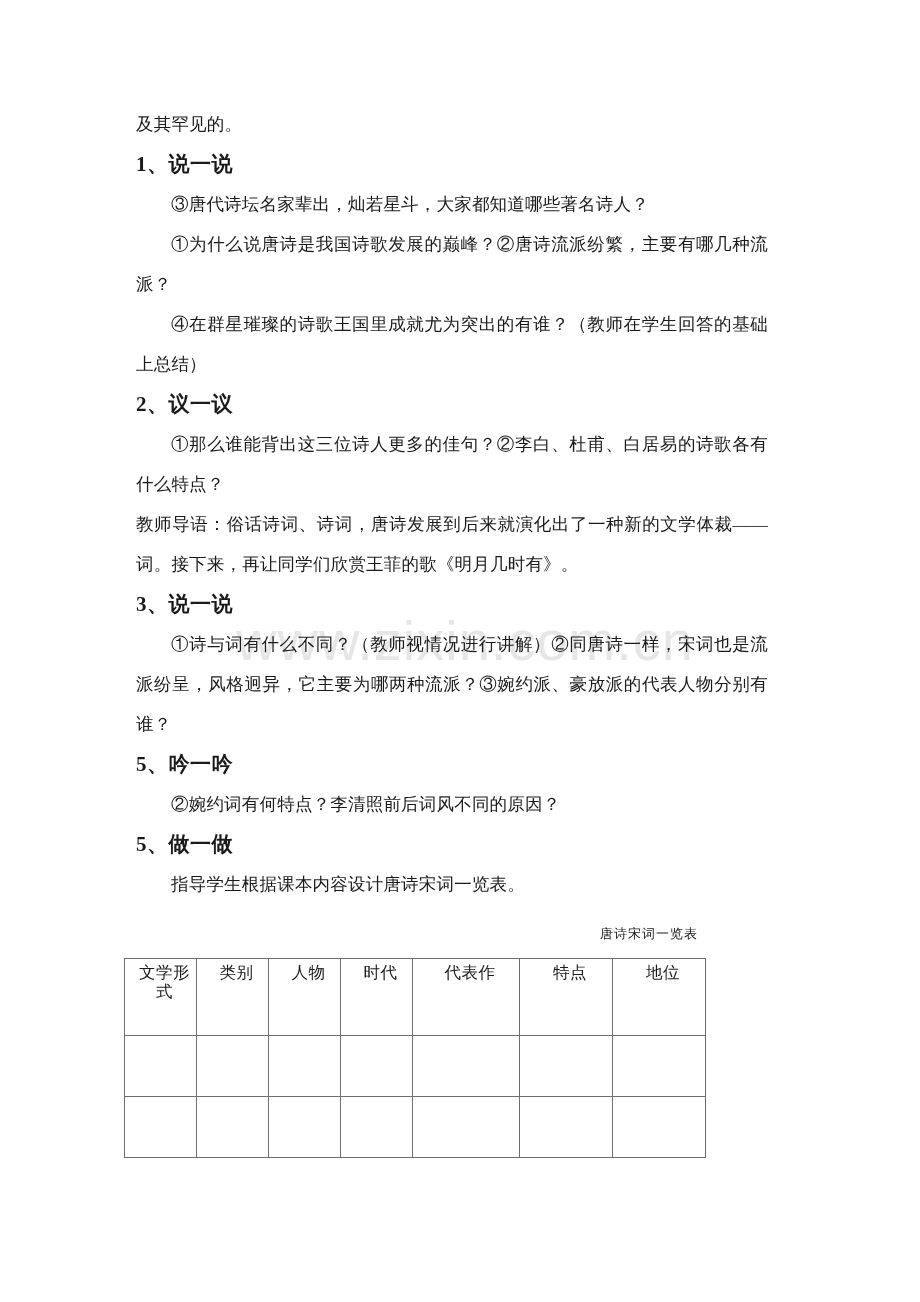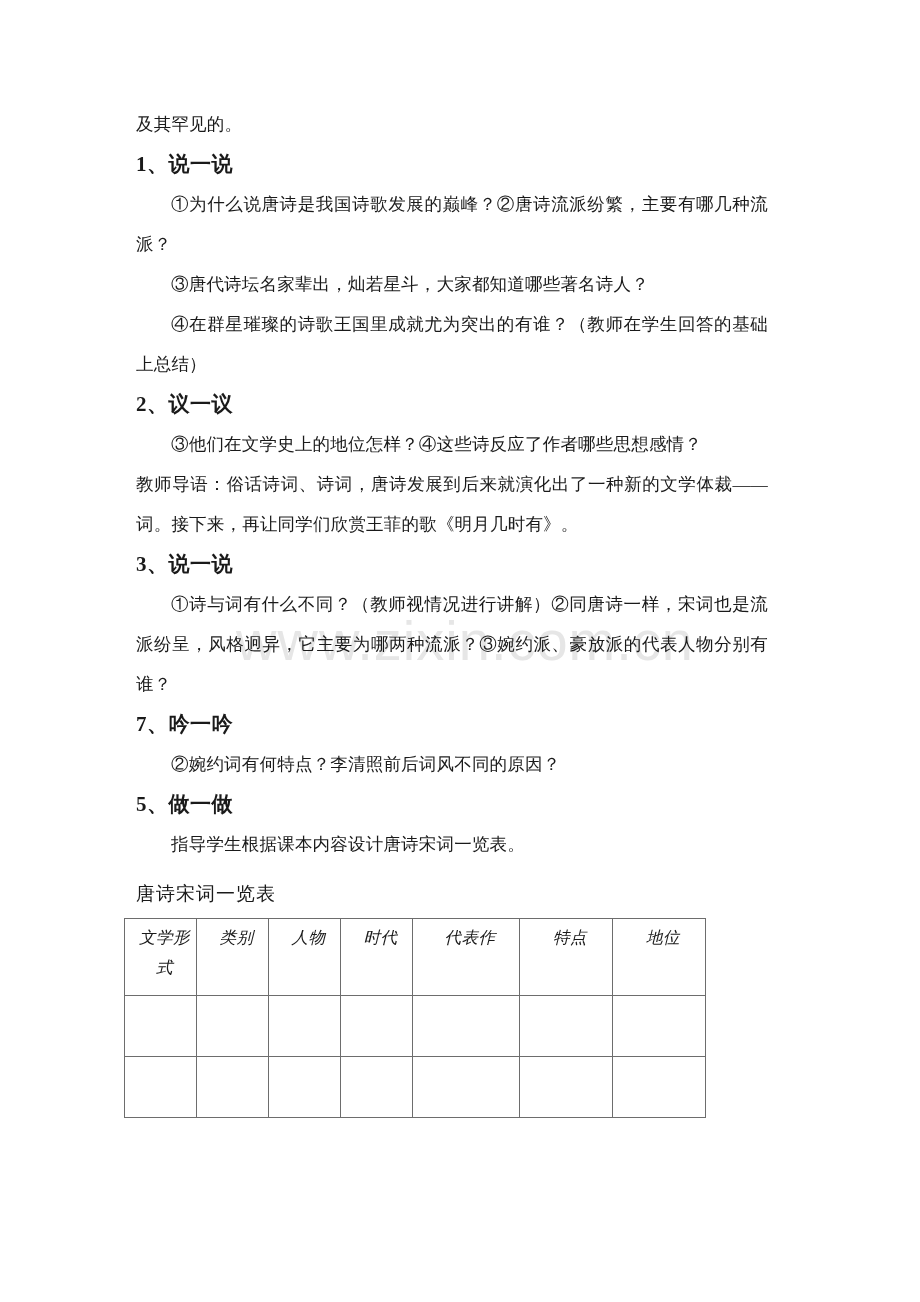--- a/index.html
+++ b/index.html
@@ -64,22 +64,22 @@
     font-weight: bold;
     font-size: 21px;
     letter-spacing: 0.5px;
   }
   p.item      { text-indent: 2em; }
   p.item-wide { text-indent: 2.6em; }
 
   
   .table-title {
     margin-top: 10px;
-    text-align: left;
-    font-size: 19px;
+    text-align: right;
+    font-size: 13px;
     line-height: 40px;
     letter-spacing: 1px;
     text-indent: 0;
     padding-right: 70px;
   }
 
   
   .tbl-wrap {
     margin-top: 4px;
     position: relative;
@@ -87,27 +87,26 @@
   }
   table.sheet {
     border-collapse: collapse;
     table-layout: fixed;
     width: 581px;
     background: #fff;
   }
   table.sheet td {
     border: 1px solid #6d6d6d;
     font-size: 16.5px;
-    line-height: 30px;
+    line-height: 19px;
     text-align: center;
     vertical-align: top;
     padding: 4px 2px 4px 10px;
     letter-spacing: 0.5px;
     color: #1a1a1a;
-    font-style: italic;
   }
   table.sheet tr.head td { height: 68px; }
   table.sheet tr.body td { height: 52px; }
 
   col.c0 { width: 72px; }
   col.c1 { width: 72px; }
   col.c2 { width: 72px; }
   col.c3 { width: 72px; }
   col.c4 { width: 107px; }
   col.c5 { width: 93px; }
@@ -118,32 +117,32 @@
 
 <div class="page">
 
   <div class="watermark">www.zixin.com.cn</div>
 
   <div class="content">
 
     <p class="plain">及其罕见的。</p>
 
     <p class="heading">1、说一说</p>
+    <p class="item">③唐代诗坛名家辈出，灿若星斗，大家都知道哪些著名诗人？</p>
     <p class="item">①为什么说唐诗是我国诗歌发展的巅峰？②唐诗流派纷繁，主要有哪几种流派？</p>
-    <p class="item">③唐代诗坛名家辈出，灿若星斗，大家都知道哪些著名诗人？</p>
     <p class="item">④在群星璀璨的诗歌王国里成就尤为突出的有谁？（教师在学生回答的基础上总结）</p>
 
     <p class="heading">2、议一议</p>
-    <p class="item">③他们在文学史上的地位怎样？④这些诗反应了作者哪些思想感情？</p>
+    <p class="item">①那么谁能背出这三位诗人更多的佳句？②李白、杜甫、白居易的诗歌各有什么特点？</p>
     <p class="plain">教师导语：俗话诗词、诗词，唐诗发展到后来就演化出了一种新的文学体裁——词。接下来，再让同学们欣赏王菲的歌《明月几时有》。</p>
 
     <p class="heading">3、说一说</p>
     <p class="item">①诗与词有什么不同？（教师视情况进行讲解）②同唐诗一样，宋词也是流派纷呈，风格迥异，它主要为哪两种流派？③婉约派、豪放派的代表人物分别有谁？</p>
 
-    <p class="heading">7、吟一吟</p>
+    <p class="heading">5、吟一吟</p>
     <p class="item">②婉约词有何特点？李清照前后词风不同的原因？</p>
 
     <p class="heading">5、做一做</p>
     <p class="item">指导学生根据课本内容设计唐诗宋词一览表。</p>
 
     <p class="table-title">唐诗宋词一览表</p>
 
     <div class="tbl-wrap">
       <table class="sheet">
         <colgroup>

